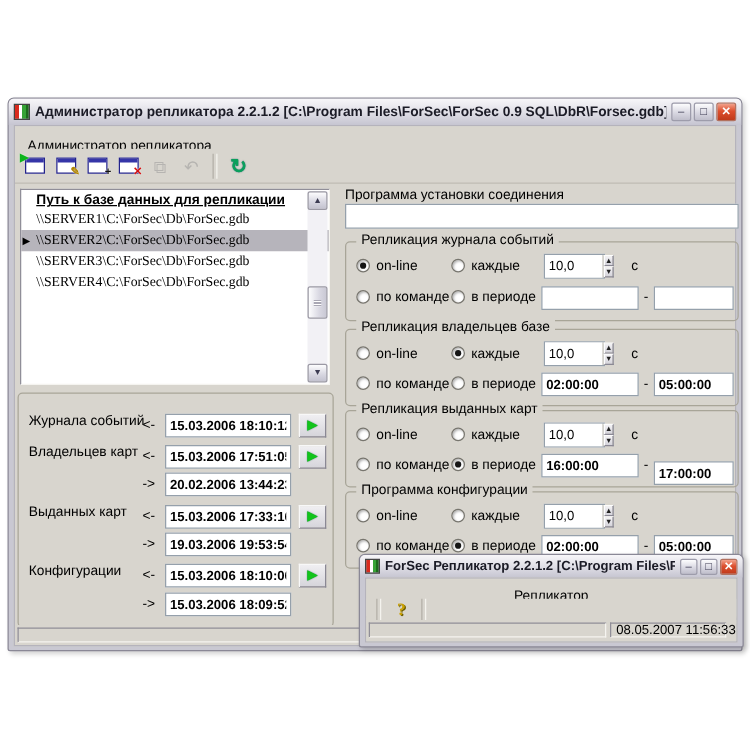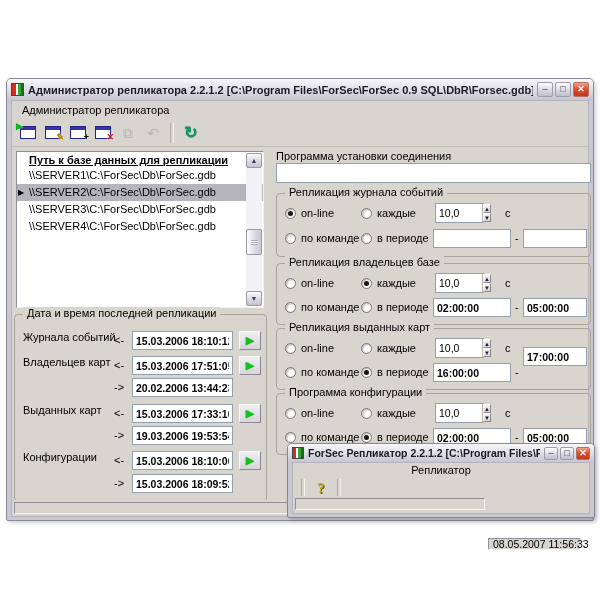--- a/index.html
+++ b/index.html
@@ -18,21 +18,21 @@
   .tb-ctrls{display:flex;gap:2px;flex:0 0 auto;}
   .wbtn{width:16px;height:15px;border-radius:2px;border:1px solid #9d9cab;box-sizing:border-box;
         display:flex;align-items:center;justify-content:center;font-size:9px;line-height:1;color:#3a3950;
         background:linear-gradient(180deg,#fdfdfe,#d9d8e2 55%,#bfbecb);}
   .wbtn.close{background:linear-gradient(180deg,#f2a28c,#dd4f2e 45%,#c03a1b);color:#fff;
               border-color:#b2715f;font-weight:bold;}
   .win-body{position:absolute;left:4px;right:4px;top:21px;bottom:3px;background:#d8d5ce;
             border:1px solid #b5b3bc;box-sizing:border-box;}
   
   .menubar{position:absolute;left:0;right:0;top:0;height:18px;background:#d8d5ce;
-           border-bottom:1px solid #c1beb6;display:flex;align-items:center;padding:0 6px;gap:12px;}
+           border-bottom:1px solid #c1beb6;display:flex;align-items:center;padding:7px 6px;gap:12px;}
   .menu-item{padding:1px 4px;display:inline-block;}
   .hotkey::first-letter{text-decoration:underline;}
   .toolbar{position:absolute;left:0;right:0;top:18px;height:27px;background:#d8d5ce;
            border-bottom:1px solid #bfbcb4;display:flex;align-items:center;padding:0 4px;gap:1px;}
   .tb-btn{width:24px;height:23px;display:flex;align-items:center;justify-content:center;position:relative;}
   .tb-btn[data-enabled="false"]{opacity:.45;filter:grayscale(1);}
   .winico{position:relative;width:16px;height:13px;background:#fff;border:1px solid #23238b;box-sizing:border-box;}
   .winico::before{content:"";position:absolute;left:0;top:0;right:0;height:3px;background:#3535a8;}
   .ov{position:absolute;font-size:9px;line-height:1;font-weight:bold;text-shadow:0 0 1px #fff;}
   .ov-br{right:-4px;bottom:-4px;}
@@ -60,21 +60,21 @@
   .spinbox{position:absolute;width:49px;height:20px;background:#fff;border:1px solid #95a0ab;box-sizing:border-box;
            display:flex;}
   .spinbox input{flex:1 1 auto;width:40px;border:none;font-size:10.5px;padding:1px 3px;outline:none;
                  font-family:"Liberation Sans",sans-serif;}
   .spincol{width:15px;display:flex;flex-direction:column;border-left:1px solid #b9b6ae;}
   .spinbtn{flex:1;display:flex;align-items:center;justify-content:center;font-size:6px;line-height:1;color:#222;
            background:linear-gradient(180deg,#f4f3f6,#d4d3da);border:1px solid;border-color:#fdfdfd #8a8894 #8a8894 #fdfdfd;}
   
   .listbox{position:absolute;background:#fff;box-sizing:border-box;}
   .list-head{font-weight:bold;text-decoration:underline;padding:2px 4px 1px 12px;white-space:nowrap;}
-  .list-row{position:relative;height:17px;line-height:17px;padding-left:12px;white-space:nowrap;}
+  .list-row{position:relative;height:17px;line-height:17px;padding-left:12px;white-space:nowrap;font-family:Liberation Serif, serif;}
   .list-row[data-selected="true"]{background:#b6b4bb;}
   .list-row .marker{position:absolute;left:1px;top:0;font-size:8px;visibility:hidden;}
   .list-row[data-selected="true"] .marker{visibility:visible;}
   .vscroll{position:absolute;top:1px;bottom:1px;right:1px;width:16px;background:#f2f1f5;}
   .sc-btn{position:absolute;left:0;width:16px;height:15px;box-sizing:border-box;border:1px solid #9b99a4;
           border-radius:2px;background:linear-gradient(180deg,#fdfdfe,#d9d8e2 55%,#c3c2cf);
           display:flex;align-items:center;justify-content:center;font-size:7px;color:#3c3b52;}
   .sc-thumb{position:absolute;left:0;width:16px;height:26px;box-sizing:border-box;border:1px solid #9b99a4;
           border-radius:2px;background:linear-gradient(90deg,#fdfdfe,#d9d8e2 60%,#c9c8d4);}
   .sc-thumb::after{content:"";position:absolute;left:4px;right:4px;top:10px;height:5px;
@@ -170,21 +170,20 @@
           <span>\\SERVER4\C:\ForSec\Db\ForSec.gdb</span>
         </div>
         <div class="vscroll">
           <span class="sc-btn" style="top:0;">▲</span>
           <span class="sc-thumb" style="top:76px;"></span>
           <span class="sc-btn" style="bottom:0;">▼</span>
         </div>
       </div>
 
       <div class="groupbox" style="left:2px;top:213px;width:253px;height:188px;">
-        <span class="gb-title">Дата и время последней репликации</span>
 
         <div class="lr-row" style="top:16px;">
           <span class="lr-label">Журнала событий</span>
           <span class="lr-dir">&lt;-</span>
           <input class="edit lr-field" value="15.03.2006 18:10:12" style="">
           <span class="play-btn">
               <span class="play-glyph">▶</span>
             </span>
         </div>
         <div class="lr-row" style="top:41px;">
@@ -275,21 +274,21 @@
           <span class="spincol">
               <span class="spinbtn">▲</span>
               <span class="spinbtn">▼</span>
             </span>
         </span>
         <span class="ctl" style="left:228px;top:13px;">с</span>
         <span class="ctl" style="left:8px;top:37px;"><span class="radio" data-checked="false"></span><span class="rlabel">по команде</span></span>
         <span class="ctl" style="left:84px;top:37px;"><span class="radio" data-checked="true"></span><span class="rlabel">в периоде</span></span>
         <input class="edit" style="position: absolute; left: 156px; top: 34px; width: 78px; height: 19px;" value="16:00:00">
         <span class="ctl" style="left:238px;top:37px;">-</span>
-        <input class="edit" style="position: absolute; left: 246px; top: 18px; width: 64px; height: 19px;" value="17:00:00">
+        <input class="edit" style="position: absolute; left: 246px; top: 40px; width: 64px; height: 19px;" value="17:00:00">
       </div>
 
       <div class="groupbox" style="left:264px;top:292px;width:315px;height:62px;">
         <span class="gb-title">Программа конфигурации</span>
         <span class="ctl" style="left:8px;top:13px;"><span class="radio" data-checked="false"></span><span class="rlabel">on-line</span></span>
         <span class="ctl" style="left:84px;top:13px;"><span class="radio" data-checked="false"></span><span class="rlabel">каждые</span></span>
         <span class="spinbox" style="left:158px;top:9px;">
           <input value="10,0" style="">
           <span class="spincol">
               <span class="spinbtn">▲</span>
@@ -327,18 +326,18 @@
       </div>
       <div class="toolbar" style="top:16px;height:20px;border-bottom:none;">
         <span class="tb-sep"></span>
         <div class="tb-btn" style="width:22px;height:18px;">
           <span class="help-q">?</span>
         </div>
         <span class="tb-sep"></span>
       </div>
       <div class="statusbar" style="height:17px;">
         <span class="status-cell sunken" style="left:2px;width:190px;"></span>
-        <span class="status-cell sunken" style="left:195px;right:8px;margin-top:40px;">08.05.2007 11:56:33</span>
+        <span class="status-cell sunken" style="left:195px;right:8px;">08.05.2007 11:56:33</span>
       </div>
     </div>
   </div>
 
 </div>
 
 </body></html>

